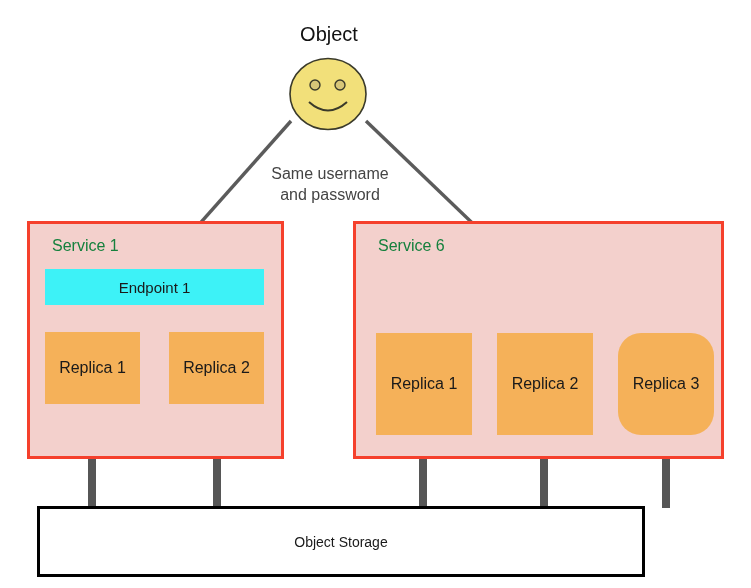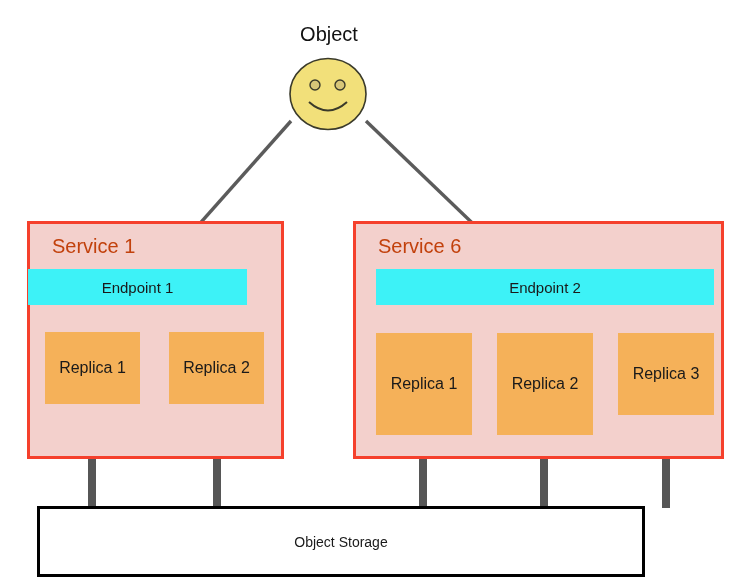--- a/index.html
+++ b/index.html
@@ -60,36 +60,36 @@
   #service-2 {
     left: 353px;
     top: 221px;
     width: 371px;
     height: 238px;
   }
   .service-title {
     position: absolute;
     left: 22px;
     top: 10px;
-    font-size: 20px;
-    color: #c2410c;
+    font-size: 16px;
+    color: #15803d;
     line-height: 24px;
     white-space: nowrap;
   }
   
   .endpoint-box {
     background: #3DF2F7;
     display: flex;
     align-items: center;
     justify-content: center;
     font-size: 15px;
     color: #1a1a1a;
   }
   #endpoint-1 {
-    left: 28px;
+    left: 45px;
     top: 269px;
     width: 219px;
     height: 36px;
   }
   #endpoint-2 {
     left: 376px;
     top: 269px;
     width: 338px;
     height: 36px;
   }
@@ -99,21 +99,21 @@
     display: flex;
     align-items: center;
     justify-content: center;
     font-size: 16px;
     color: #1a1a1a;
   }
   #s1-replica-1 { left: 45px;  top: 332px; width: 95px;  height: 72px; }
   #s1-replica-2 { left: 169px; top: 332px; width: 95px;  height: 72px; }
   #s2-replica-1 { left: 376px; top: 333px; width: 96px;  height: 102px; }
   #s2-replica-2 { left: 497px; top: 333px; width: 96px;  height: 102px; }
-  #s2-replica-3 { left: 618px; top: 333px; width: 96px;  height: 82px; }
+  #s2-replica-3 { left: 618px; top: 333px; width: 96px;  height: 102px; border-radius: 23px; }
   
   #object-storage {
     left: 37px;
     top: 506px;
     width: 608px;
     height: 71px;
     background: #ffffff;
     border: 3px solid #000000;
     display: flex;
     align-items: center;
@@ -168,31 +168,34 @@
 
   <div class="node" id="alice-face">
     <svg width="80" height="74" viewBox="0 0 80 74">
       <ellipse cx="40" cy="37" rx="38" ry="35.5" fill="#F2E07A" stroke="#3a3a2a" stroke-width="1.6"></ellipse>
       <circle cx="27" cy="28" r="5" fill="#D7C678" stroke="#3a3a2a" stroke-width="1.4"></circle>
       <circle cx="52" cy="28" r="5" fill="#D7C678" stroke="#3a3a2a" stroke-width="1.4"></circle>
       <path d="M21,45 Q40,62 59,45" fill="none" stroke="#3a3a2a" stroke-width="2"></path>
     </svg>
   </div>
 
+  <div class="node" id="arrow-note">
+    <span class="note-line">Same username</span>
+    <span class="note-line">and password</span>
+  </div>
 
   <div class="node service-box" id="service-1">
     <div class="service-title">Service 1</div>
   </div>
   <div class="node endpoint-box" id="endpoint-1">Endpoint 1</div>
   <div class="node replica-box" id="s1-replica-1">Replica 1</div>
   <div class="node replica-box" id="s1-replica-2">Replica 2</div>
 
   <div class="node service-box" id="service-2">
     <div class="service-title">Service 6</div>
   </div>
-  <div class="node endpoint-box" id="endpoint-2">Endpoint 2</div>
   <div class="node replica-box" id="s2-replica-1">Replica 1</div>
   <div class="node replica-box" id="s2-replica-2">Replica 2</div>
   <div class="node replica-box" id="s2-replica-3">Replica 3</div>
 
   <div class="node" id="object-storage">Object Storage</div>
 
 </div>
 
 </body></html>

